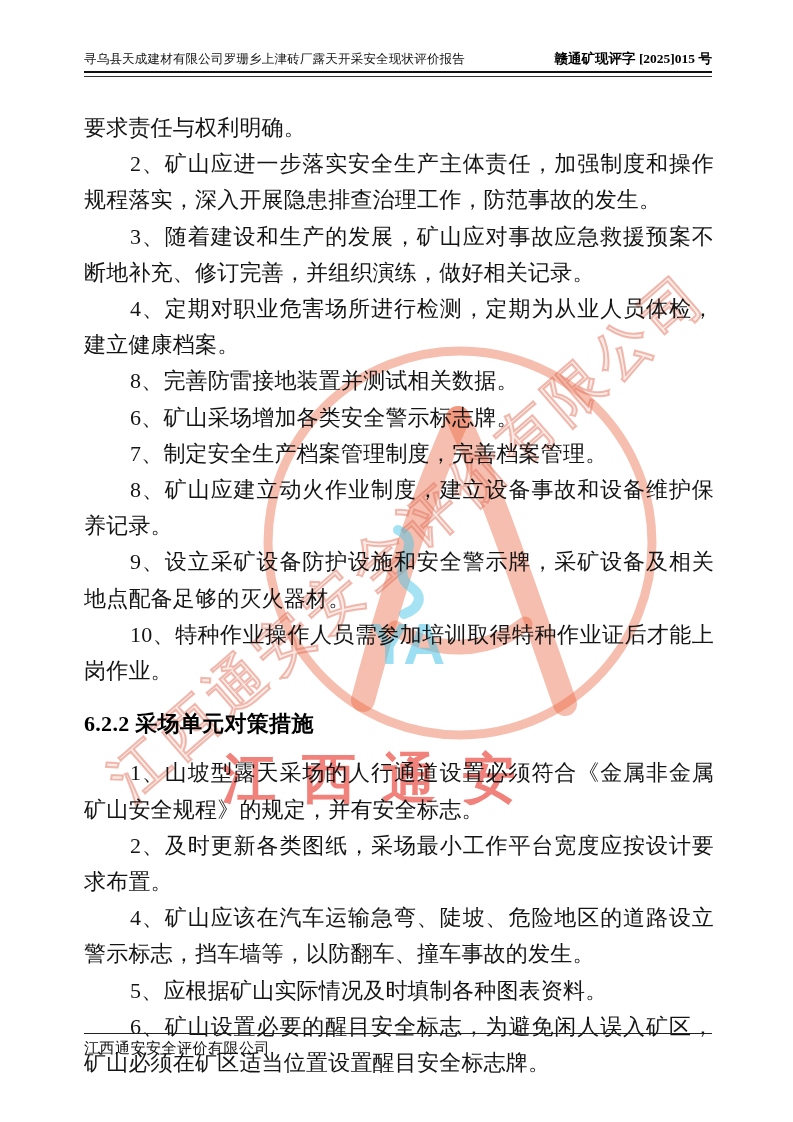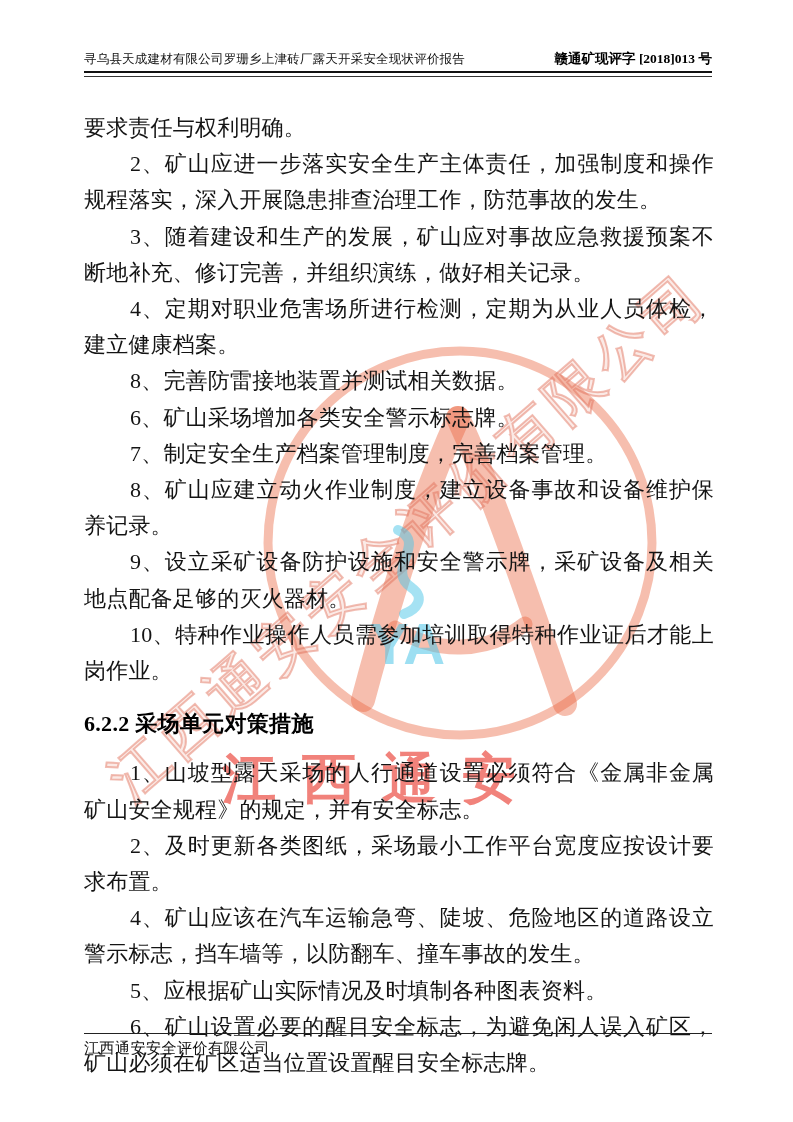--- a/index.html
+++ b/index.html
@@ -76,21 +76,21 @@
     <svg class="wm-cyan" width="120" height="155" viewBox="0 0 120 155">
       <path d="M 42 8 C 72 22, 28 48, 56 66 C 70 76, 60 88, 48 92" fill="none" stroke="rgba(76,197,232,0.5)" stroke-width="10" stroke-linecap="round"></path>
       <text x="14" y="142">YA</text>
     </svg>
   </div>
 
   <div class="content">
 
     <div class="hdr">
       <span class="hdr-left">寻乌县天成建材有限公司罗珊乡上津砖厂露天开采安全现状评价报告</span>
-      <span class="hdr-right">赣通矿现评字 [2018]013 号</span>
+      <span class="hdr-right">赣通矿现评字 [2025]015 号</span>
     </div>
     <div class="hdr-rule-thick"></div>
     <div class="hdr-rule-thin"></div>
 
     <div class="body-area">
       <div>
 
       <p class="para cont">要求责任与权利明确。</p>
           <p class="para">2、矿山应进一步落实安全生产主体责任，加强制度和操作规程落实，深入开展隐患排查治理工作，防范事故的发生。</p>
           <p class="para">3、随着建设和生产的发展，矿山应对事故应急救援预案不断地补充、修订完善，并组织演练，做好相关记录。</p>

